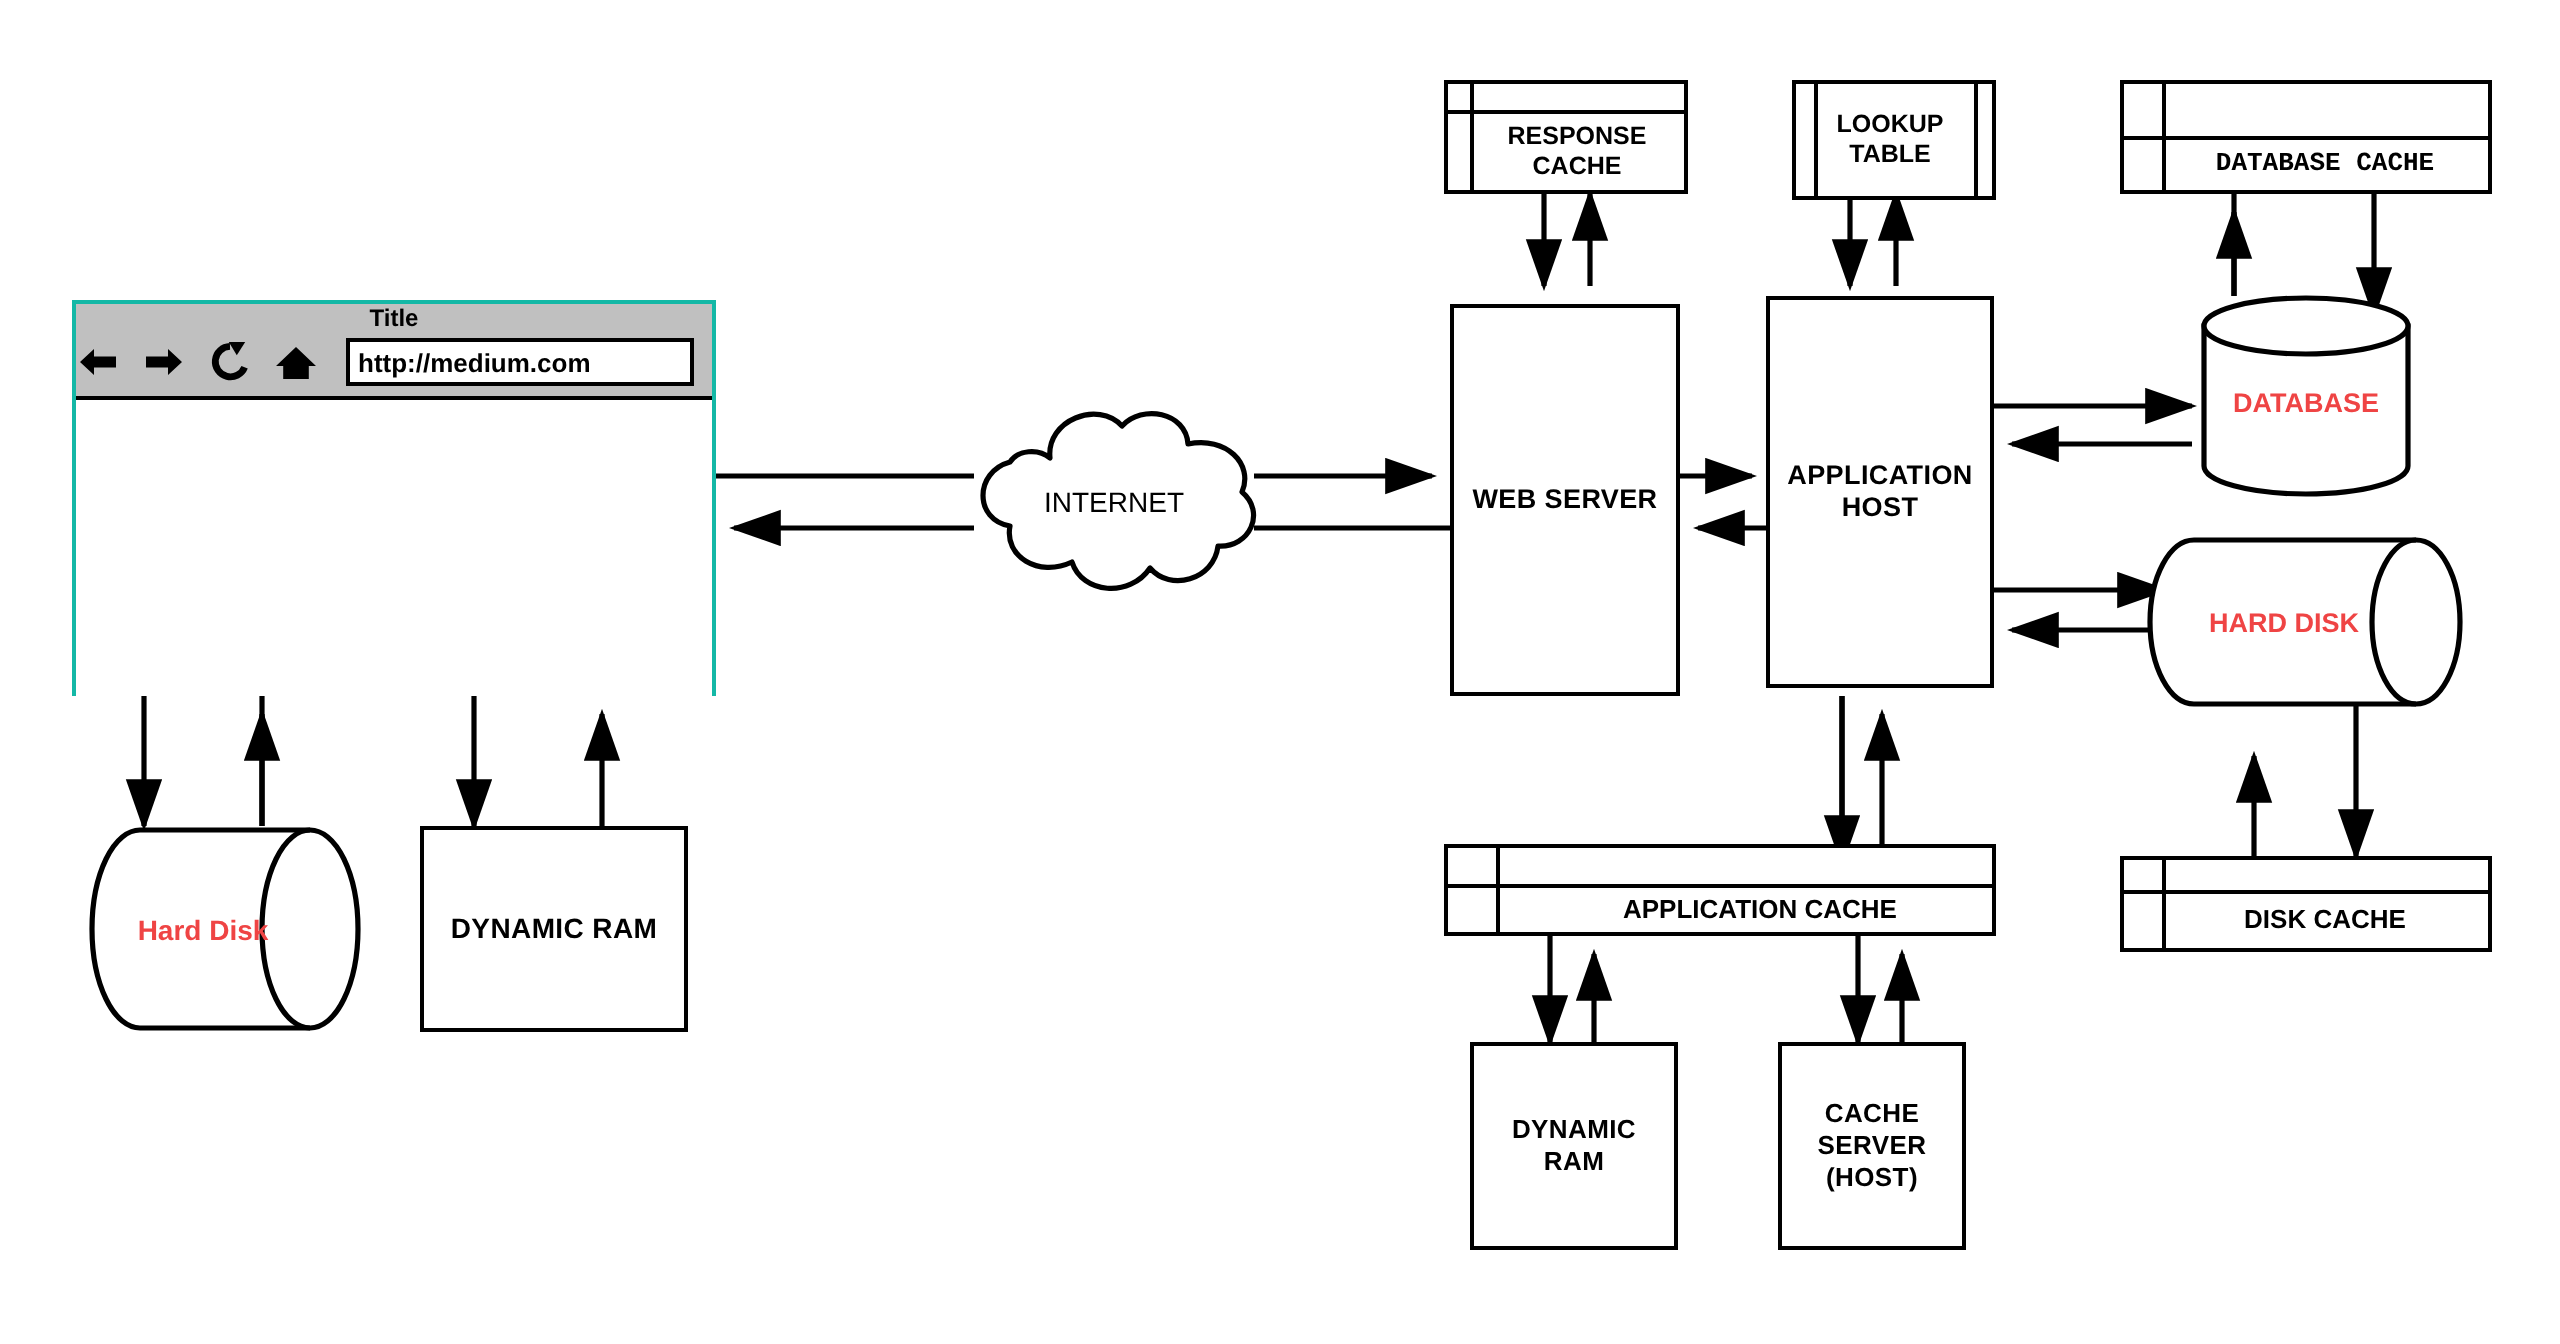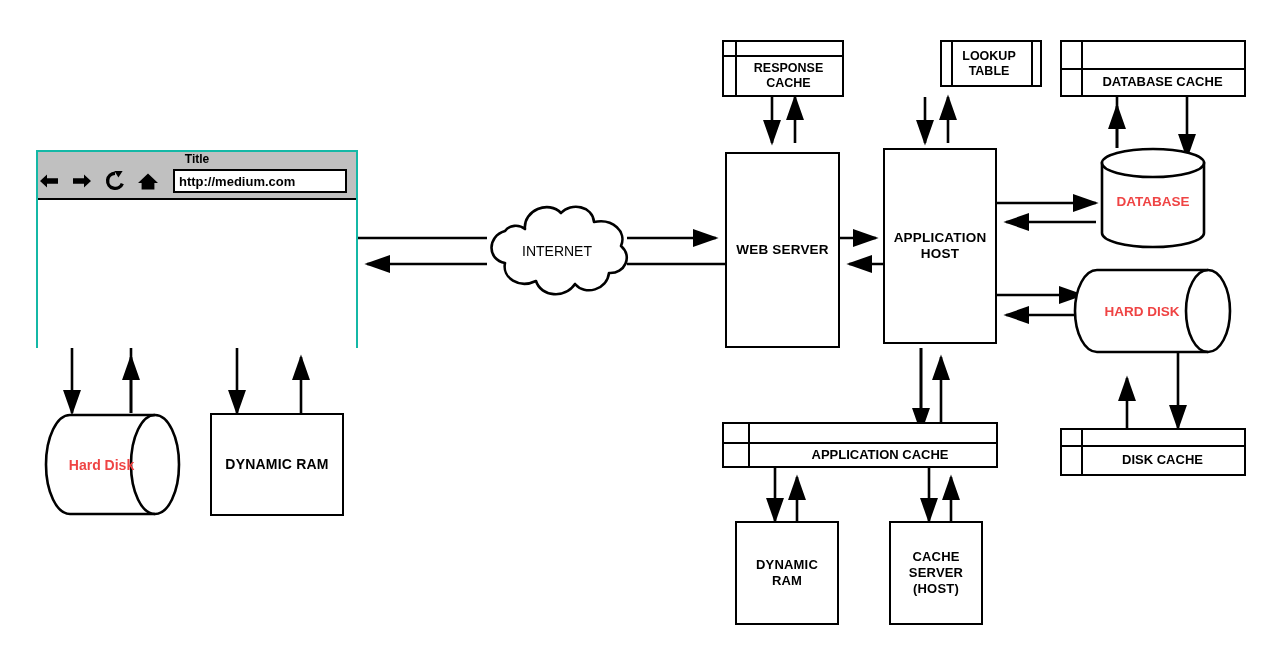--- a/index.html
+++ b/index.html
@@ -265,30 +265,30 @@
 
   <div class="tablebox" style="left:722px;top:40px;width:122px;height:57px;padding-left:40px;">
     <div class="tcol" style="left:0;width:11px;"></div>
     <div class="trow" style="top:13px;"></div>
     <div class="tlabel" style="top:14px;bottom:0;left:11px;font-size:12.5px;flex-direction:column;">
       <span>RESPONSE</span>
       <span>CACHE</span>
     </div>
   </div>
 
-  <div class="tablebox" style="left:940px;top:40px;width:102px;height:47px;">
+  <div class="tablebox" style="left:896px;top:40px;width:102px;height:60px;">
     <div class="tcol" style="left:0;width:9px;"></div>
     <div class="tcol" style="left:0;width:89px;"></div>
     <div class="tlabel" style="top:0;bottom:0;left:9px;right:13px;font-size:12.5px;flex-direction:column;">
       <span>LOOKUP</span>
       <span>TABLE</span>
     </div>
   </div>
 
-  <div class="tablebox" style="left:1060px;top:40px;width:186px;height:57px;">
+  <div class="tablebox" style="left:1060px;top:40px;width:186px;height:57px;font-family:Liberation Mono, monospace;">
     <div class="tcol" style="left:0;width:19px;"></div>
     <div class="trow" style="top:26px;"></div>
     <div class="tlabel" style="top:27px;bottom:0;left:19px;font-size:13px;">DATABASE CACHE</div>
   </div>
 
   <div class="nodebox rect" style="left:725px;top:152px;width:115px;height:196px;">
     <span class="lbl" style="font-size:13.5px;">WEB SERVER</span>
   </div>
 
   <div class="nodebox rect" style="left:883px;top:148px;width:114px;height:196px;flex-direction:column;">

